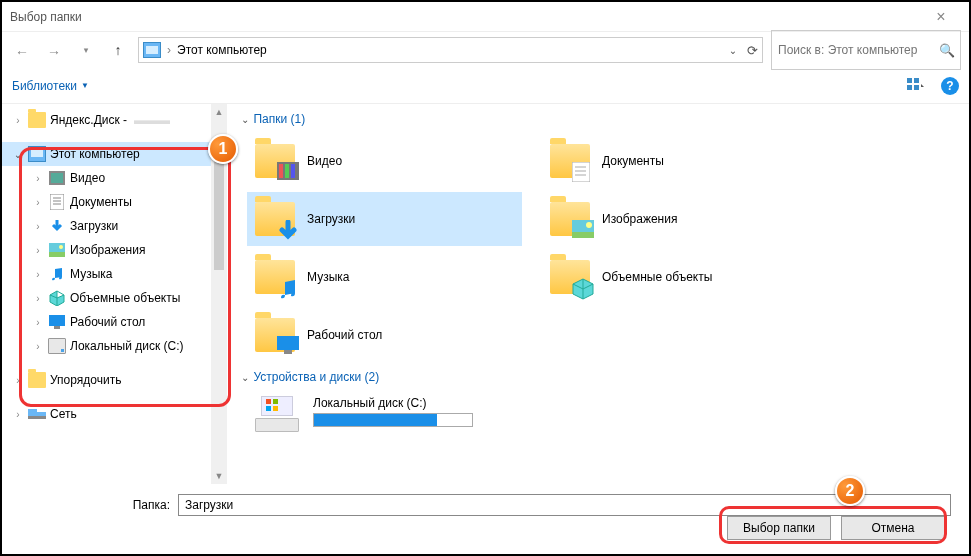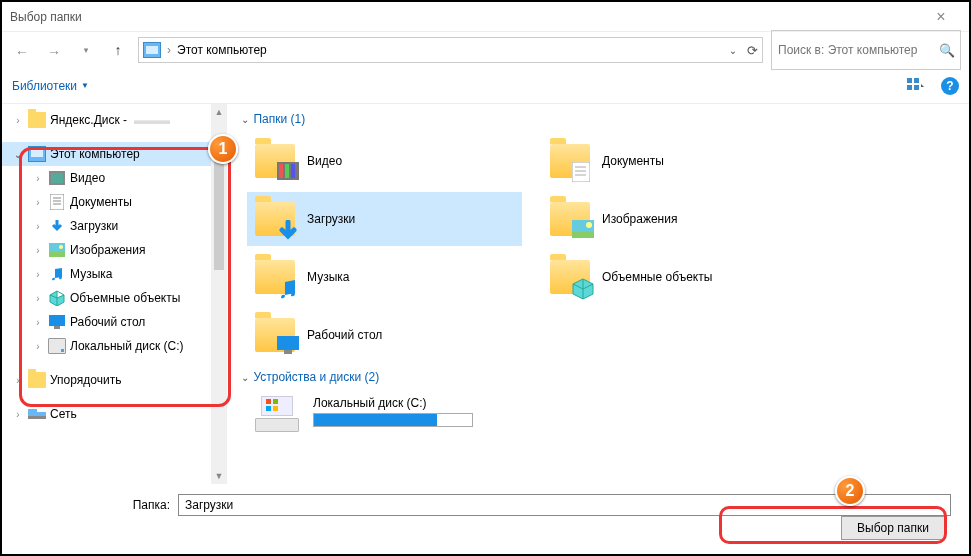--- a/index.html
+++ b/index.html
@@ -427,19 +427,20 @@
   </div>
 </div>
 
 <div class="footer">
   <div class="footer-row1">
     <div class="footer-label">Папка:</div>
     <input class="footer-input" value="Загрузки" style="">
   </div>
   <div class="footer-row2">
     <button class="dlg-btn">Выбор папки</button>
+    <button class="dlg-btn">Отмена</button>
   </div>
 </div>
 
 <div class="annot-box1"></div>
 <div class="annot-badge badge1">1</div>
 <div class="annot-box2"></div>
 <div class="annot-badge badge2">2</div>
 
 </body></html>

